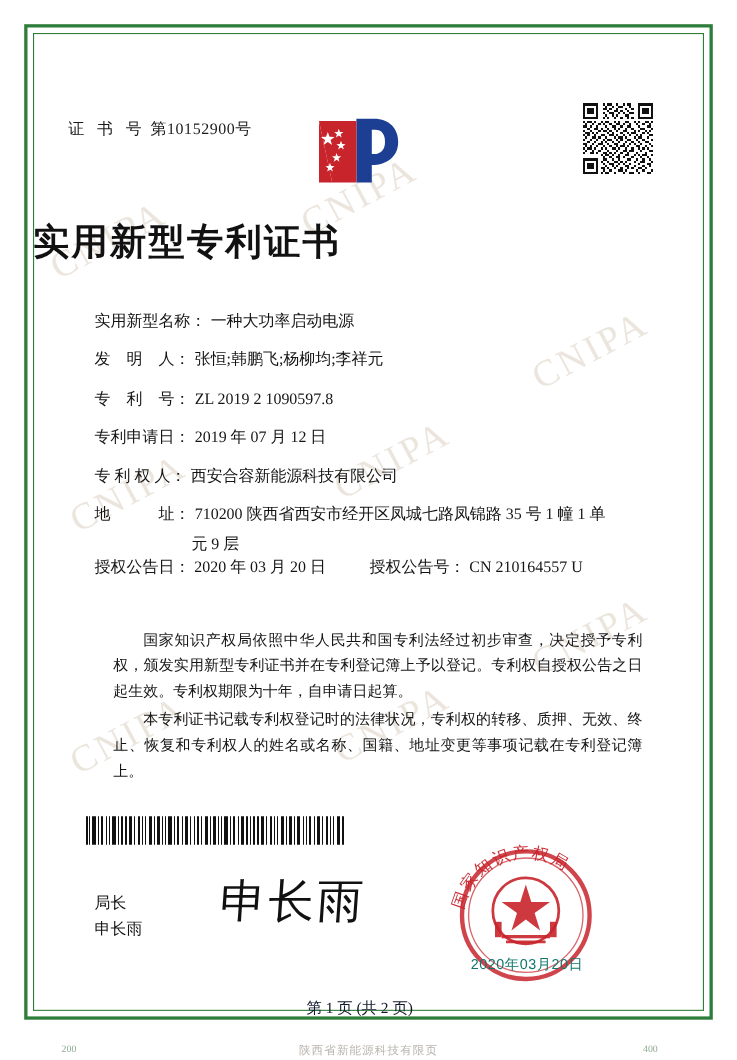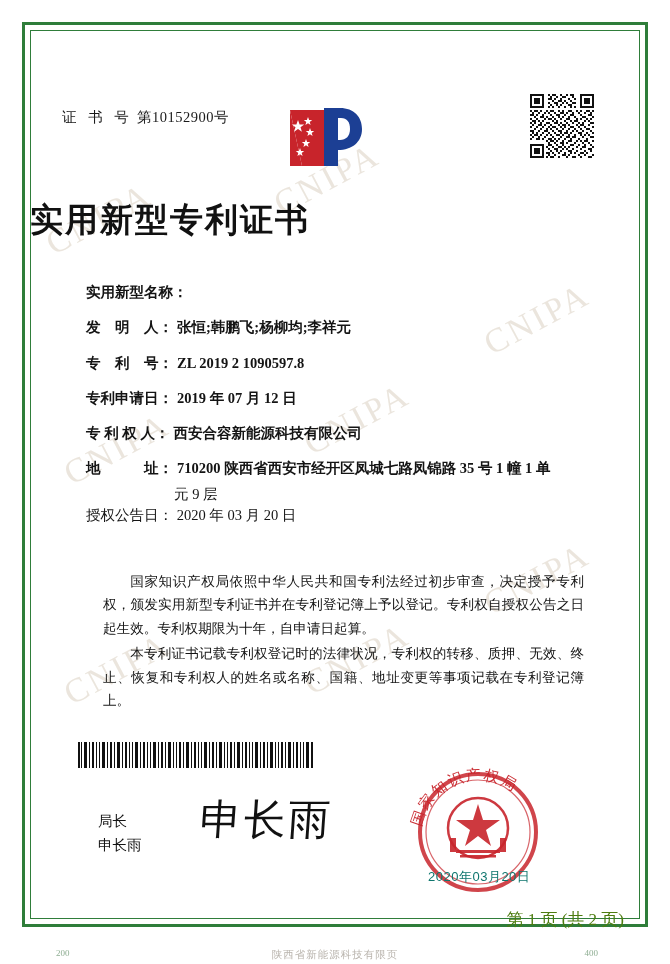--- a/index.html
+++ b/index.html
@@ -111,21 +111,20 @@
     top: 252px;
     width: 500px;
     font-size: 14.5px;
     color: #141414;
   }
   .frow {
     display: flex;
     align-items: flex-end;
     margin-bottom: 13.5px;
     line-height: 1.5;
-    font-weight: bold;
   }
   .flabel {
     flex: 0 0 auto;
     white-space: nowrap;
   }
   .fvalue {
     flex: 1 1 auto;
     padding-left: 4px;
   }
 
@@ -163,21 +162,21 @@
     position: absolute;
     left: 48px;
     top: 712px;
     width: 235px;
     height: 26px;
   }
 
   
   .sig-label {
     position: absolute;
-    left: 68px;
+    left: 56px;
     top: 780px;
     font-size: 14.5px;
     line-height: 1.65;
     color: #141414;
   }
   .signature {
     position: absolute;
     left: 170px;
     top: 762px;
     font-size: 42px;
@@ -204,23 +203,23 @@
     color: #0f766e;
     letter-spacing: 0.5px;
     font-family: "Liberation Sans", sans-serif;
   }
 
   
   .page-footer {
     position: absolute;
     left: 0; right: 0;
     top: 878px;
-    text-align: right;
-    font-size: 17px;
-    color: #4d7c0f;
+    text-align: center;
+    font-size: 14px;
+    color: #0f172a;
   }
 
   
   .bottom-note {
     position: absolute;
     left: 0; right: 0;
     top: 948px;
     text-align: center;
     font-size: 10.5px;
     color: #b9b4ad;
@@ -558,20 +557,21 @@
         </g>
       </svg>
     </div>
 
     <div class="main-title">实用新型专利证书</div>
 
     <div class="fields">
 
       <div class="frow">
         <span class="flabel">实用新型名称：</span>
+        <span class="fvalue">一种大功率启动电源</span>
       </div>
 
       <div class="frow">
         <span class="flabel">发　明　人：</span>
         <span class="fvalue">张恒;韩鹏飞;杨柳均;李祥元</span>
       </div>
 
       <div class="frow">
         <span class="flabel">专　利　号：</span>
         <span class="fvalue">ZL 2019 2 1090597.8</span>
@@ -590,20 +590,24 @@
       <div class="frow">
         <span class="flabel">地　　　址：</span>
         <span class="fvalue">710200 陕西省西安市经开区凤城七路凤锦路 35 号 1 幢 1 单</span>
       </div>
       <div class="twoline-second">元 9 层</div>
 
       <div class="frow-split">
         <div class="split-left">
           <span>授权公告日：</span>
           <span>2020 年 03 月 20 日</span>
+        </div>
+        <div class="split-right">
+          <span>授权公告号：</span>
+          <span>CN 210164557 U</span>
         </div>
       </div>
     </div>
 
     <div class="paras">
       <p>国家知识产权局依照中华人民共和国专利法经过初步审查，决定授予专利权，颁发实用新型专利证书并在专利登记簿上予以登记。专利权自授权公告之日起生效。专利权期限为十年，自申请日起算。</p>
       <p>本专利证书记载专利权登记时的法律状况，专利权的转移、质押、无效、终止、恢复和专利权人的姓名或名称、国籍、地址变更等事项记载在专利登记簿上。</p>
     </div>
 
     <div class="barcode">

